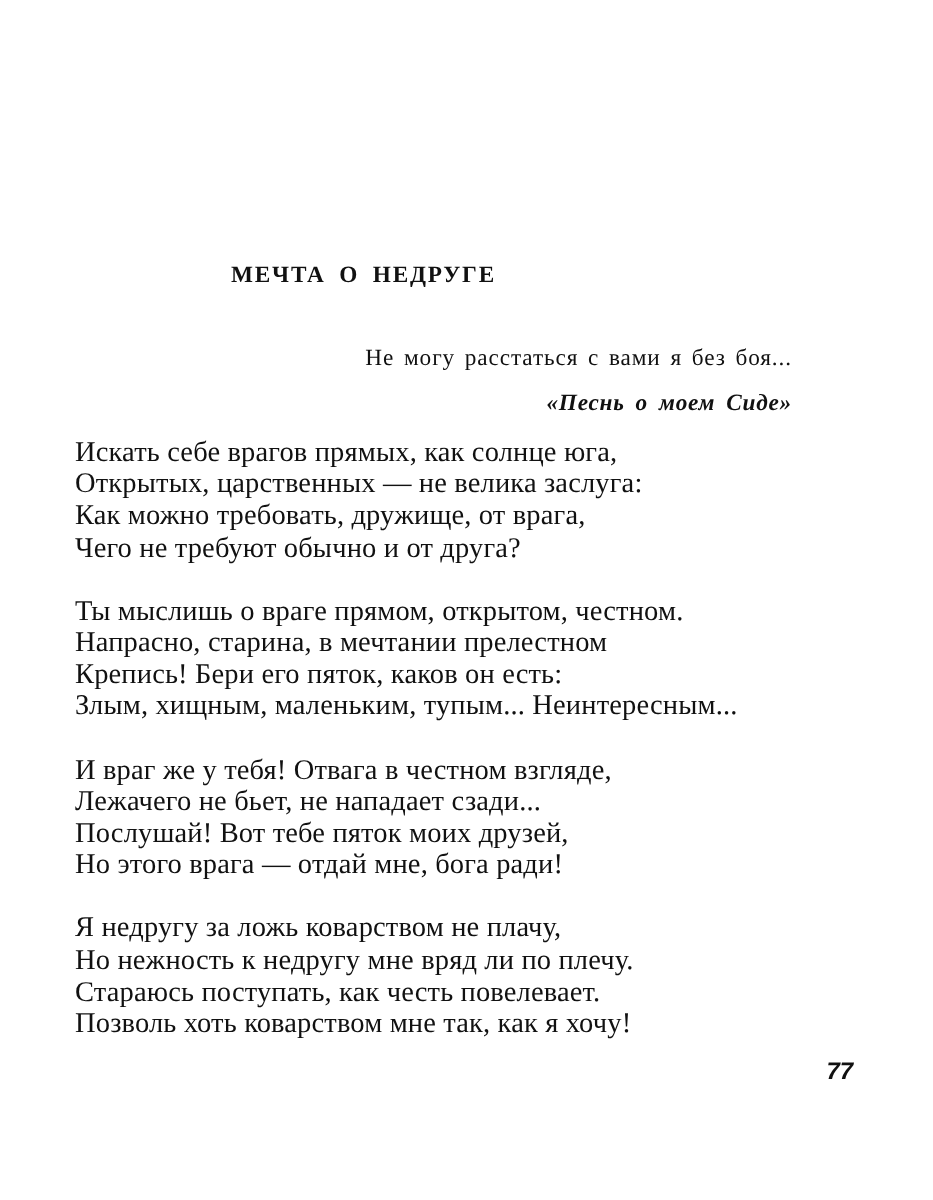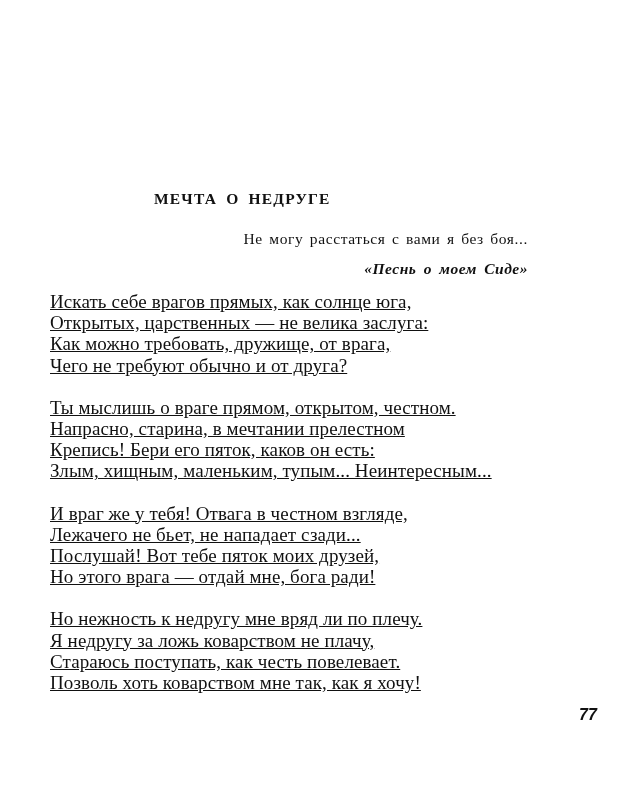--- a/index.html
+++ b/index.html
@@ -11,21 +11,21 @@
       width: 622px;
       height: 800px;
       position: relative;
       overflow: hidden;
       color: #111111;
       font-family: "Liberation Serif", "DejaVu Serif", serif;
     }
     .title {
       position: absolute;
       left: 154px;
-      top: 189px;
+      top: 174px;
       font-family: "Liberation Serif", serif;
       font-weight: bold;
       font-size: 15.5px;
       letter-spacing: 1.2px;
       word-spacing: 4px;
       line-height: 20px;
       white-space: nowrap;
     }
     .epigraph {
       position: absolute;
@@ -52,38 +52,36 @@
       text-align: left;
     }
     .poem {
       position: absolute;
       left: 50px;
       top: 291px;
       width: 520px;
     }
     .stanza {
       margin: 0 0 21px 0;
-      text-decoration: underline;
     }
     .line {
       font-size: 19px;
       line-height: 21.2px;
       white-space: nowrap;
       letter-spacing: 0.1px;
     }
     .page-number {
       position: absolute;
       left: 551px;
       top: 705px;
       font-family: "Liberation Sans", sans-serif;
       font-style: italic;
       font-weight: bold;
       font-size: 16px;
       line-height: 20px;
-      margin-left: 28px;
     }
   </style>
 </head>
 <body>
 
 <div>
 
   <h1 class="title" style="margin:0;">МЕЧТА О НЕДРУГЕ</h1>
 
   <div class="epigraph">Не могу расстаться с вами я без боя...</div>
@@ -102,22 +100,22 @@
       <div class="line">Крепись! Бери его пяток, каков он есть:</div>
       <div class="line">Злым, хищным, маленьким, тупым... Неинтересным...</div>
     </div>
     <div class="stanza">
       <div class="line">И враг же у тебя! Отвага в честном взгляде,</div>
       <div class="line">Лежачего не бьет, не нападает сзади...</div>
       <div class="line">Послушай! Вот тебе пяток моих друзей,</div>
       <div class="line">Но этого врага — отдай мне, бога ради!</div>
     </div>
     <div class="stanza">
+      <div class="line">Я недругу за ложь коварством не плачу,</div>
       <div class="line">Но нежность к недругу мне вряд ли по плечу.</div>
-      <div class="line">Я недругу за ложь коварством не плачу,</div>
       <div class="line">Стараюсь поступать, как честь повелевает.</div>
       <div class="line">Позволь хоть коварством мне так, как я хочу!</div>
     </div>
   </div>
 
   <div class="page-number">77</div>
 
 </div>
 
 </body></html>

